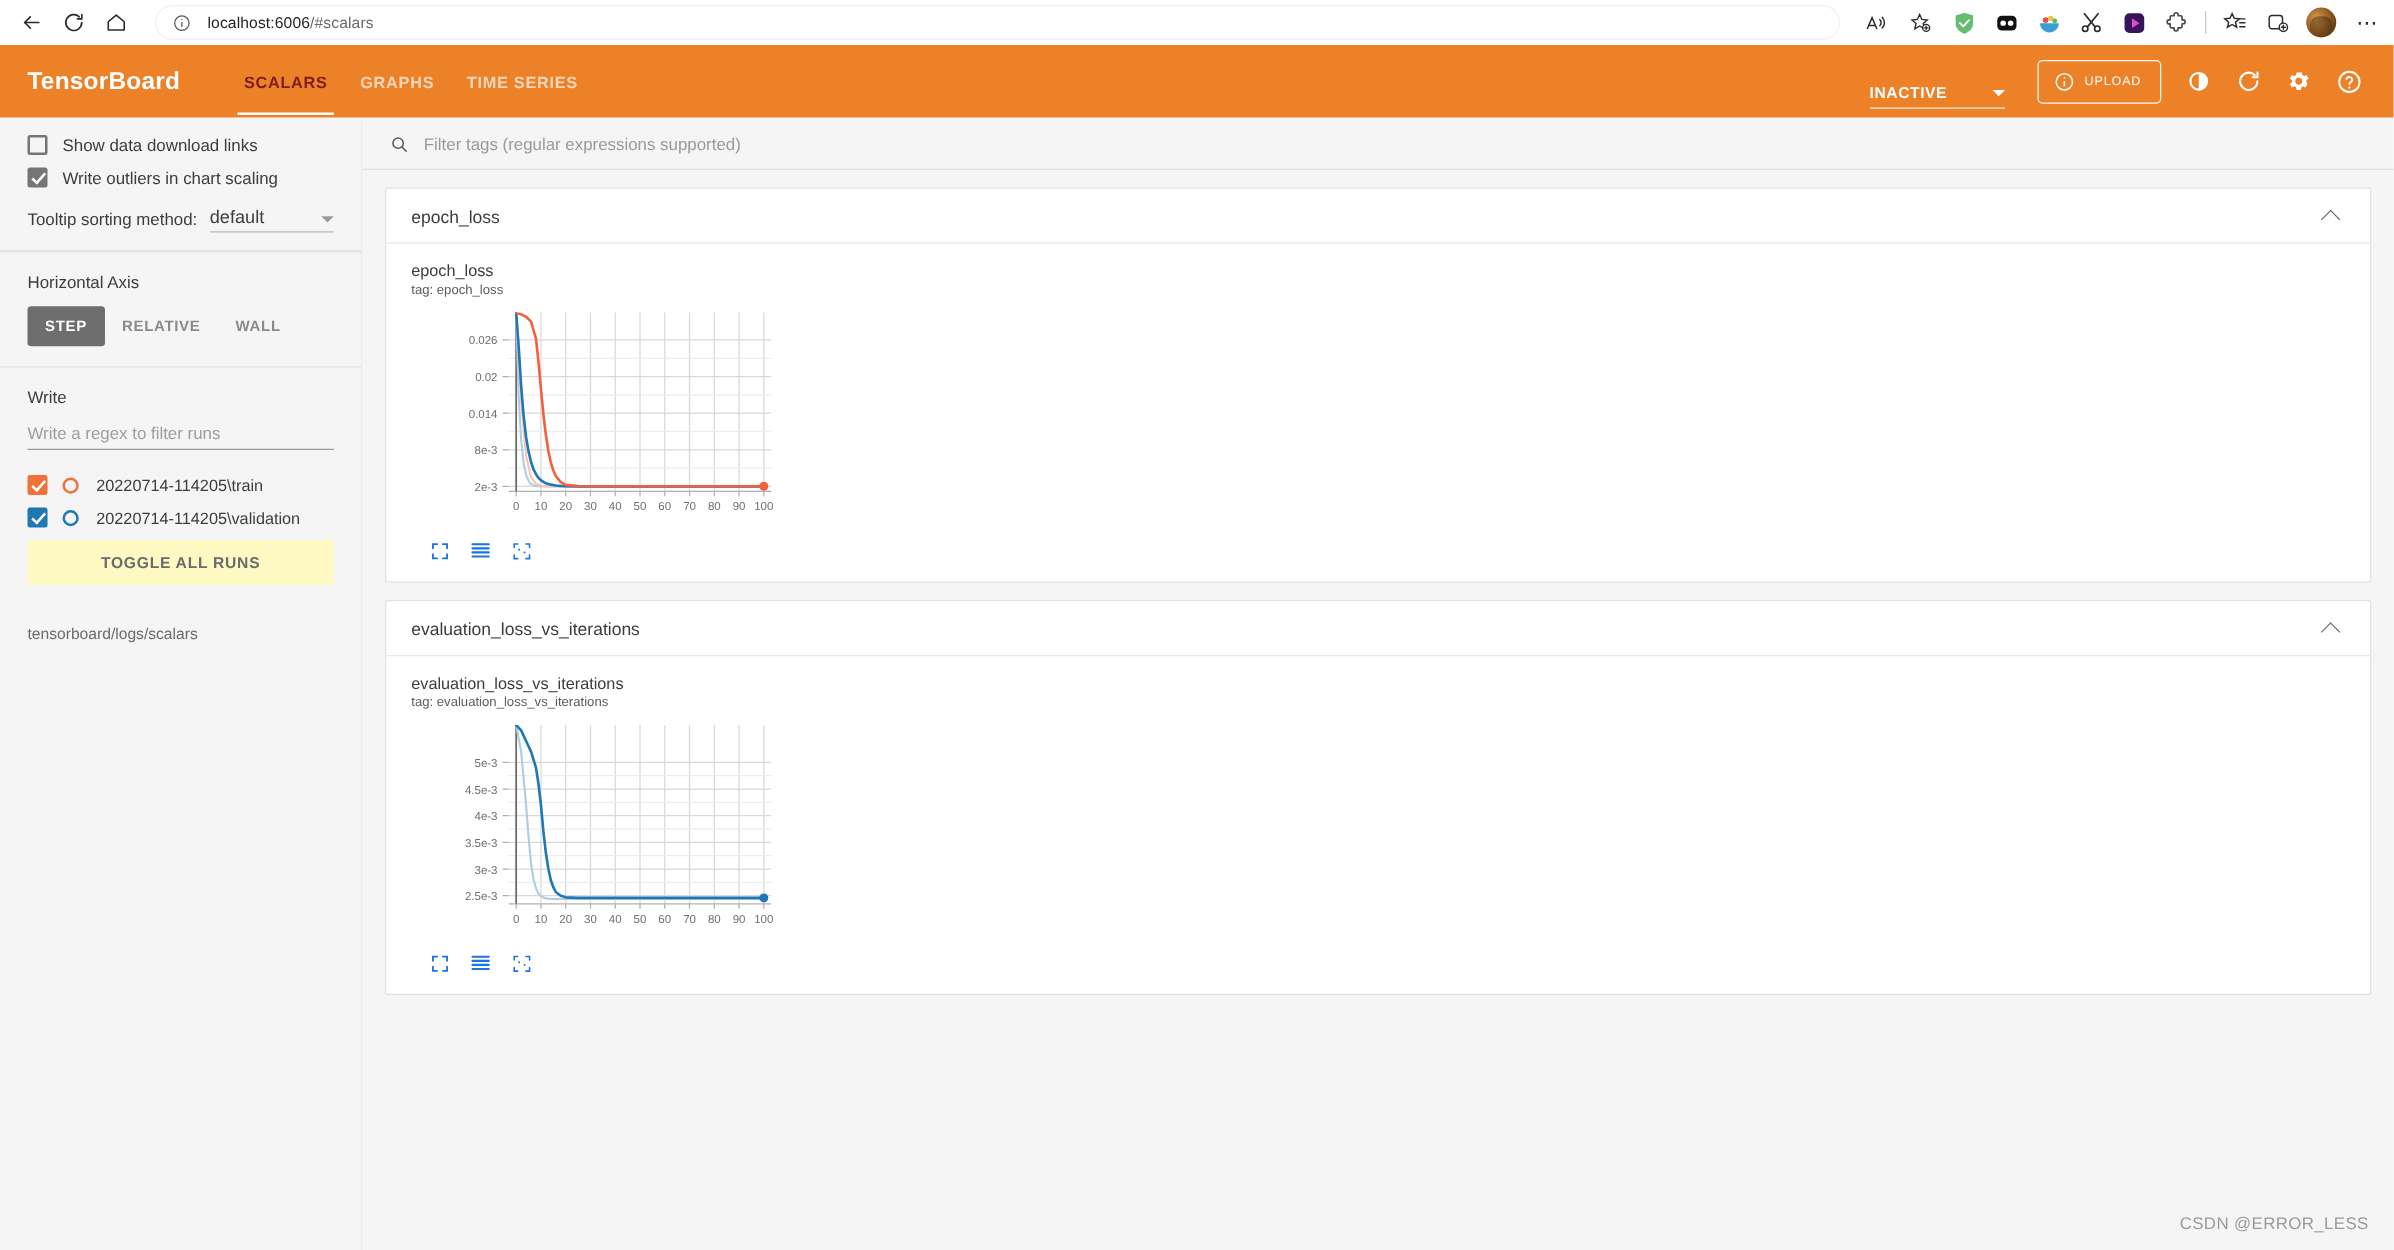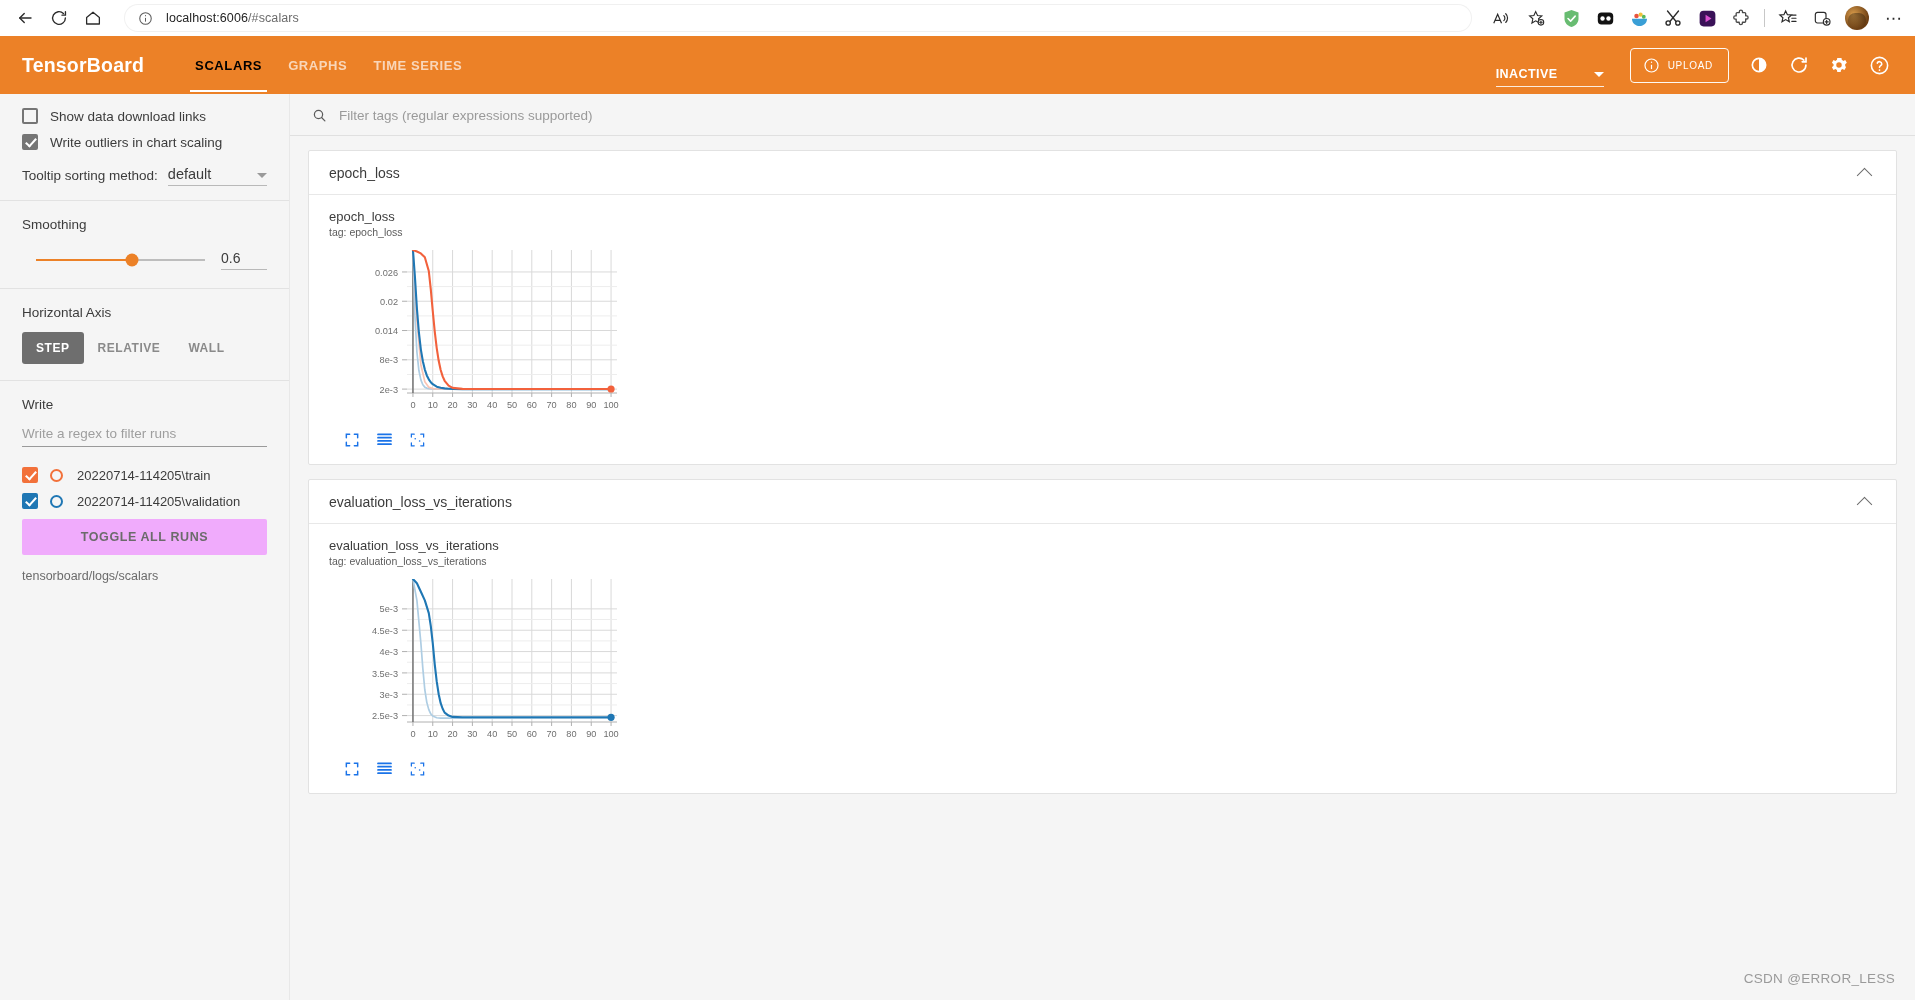--- a/index.html
+++ b/index.html
@@ -102,21 +102,21 @@
   }
   .tb-tab {
     font-size: 13px;
     font-weight: bold;
     letter-spacing: 0.6px;
     padding: 20px 13px 19px;
     color: rgba(255,255,255,0.68);
     position: relative;
     white-space: nowrap;
   }
-  .tb-tab.active { color: #000000; }
+  .tb-tab.active { color: #7f1d1d; }
   .tb-tab.active::after {
     content: "";
     position: absolute;
     left: 8px; right: 8px; bottom: 0;
     height: 2.5px;
     background: #fff;
   }
   #tb-spacer { flex: 1; }
   #inactive-select {
     display: flex; align-items: flex-end;
@@ -260,29 +260,29 @@
   .run-circle {
     width: 13px; height: 13px;
     border-radius: 50%;
     border: 2px solid #f2713a;
     margin-right: 14px;
     flex: none;
   }
   .run-circle.blue { border-color: #1f77b4; }
   .run-name { font-size: 13px; color: #3c3c3c; white-space: nowrap; }
   #toggle-all {
-    background: #f0abfc;
+    background: #fef9c3;
     text-align: center;
     font-size: 12.5px;
     font-weight: bold;
     letter-spacing: 0.6px;
     color: #6b6b6b;
     padding: 11px 0;
     border-radius: 2px;
-    margin: 4px 0 14px;
+    margin: 4px 0 32px;
   }
   #logdir { font-size: 12.5px; color: #6b6b6b; }
 
   
   #main { flex: 1; background: #f5f5f5; padding: 0; overflow: hidden; }
   #search-bar {
     display: flex; align-items: center;
     padding: 14px 18px 12px 22px;
     background: #f5f5f5;
     border-bottom: 1px solid #e0e0e0;
@@ -509,30 +509,20 @@
           <span id="tooltip-label">Tooltip sorting method:</span>
           <span id="tooltip-select">
             <span id="tooltip-value">default</span>
             <span class="caret-down-gray"></span>
           </span>
         </div>
       </div>
 
       <div class="side-divider"></div>
 
-      <div class="side-section" style="padding-top:16px;padding-bottom:18px;">
-        <div class="side-title">Smoothing</div>
-        <div id="smooth-row">
-          <span id="slider-track">
-            <span id="slider-fill"></span>
-            <span id="slider-thumb"></span>
-          </span>
-          <span id="smooth-value">0.6</span>
-        </div>
-      </div>
 
       <div class="side-divider"></div>
 
       <div class="side-section" style="padding-top:16px;padding-bottom:16px;">
         <div class="side-title" style="margin-bottom:12px;">Horizontal Axis</div>
         <div id="haxis-btns">
           <span class="haxis-btn active">STEP</span>
           <span class="haxis-btn">RELATIVE</span>
           <span class="haxis-btn">WALL</span>
         </div>

